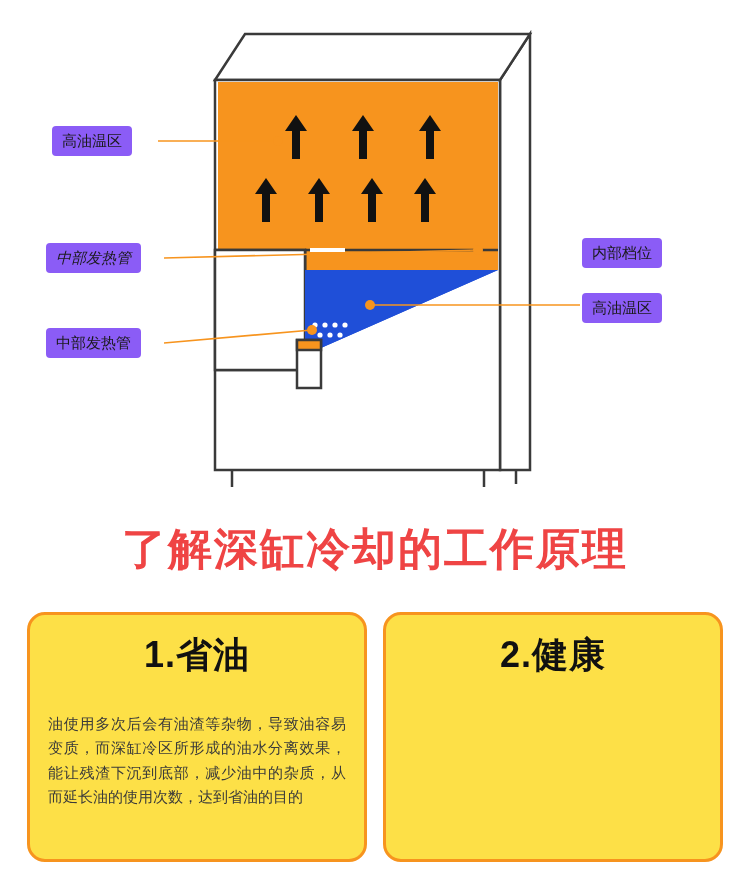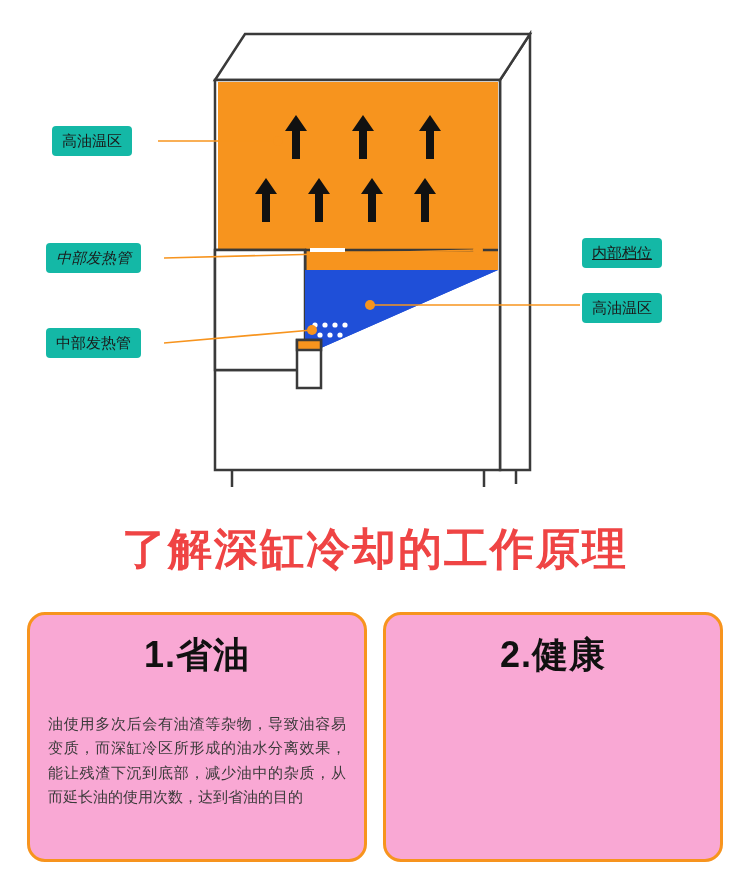--- a/index.html
+++ b/index.html
@@ -24,34 +24,34 @@
 
   .diagram svg {
     position: absolute;
     left: 0;
     top: 0;
   }
 
   
   .callout {
     position: absolute;
-    background: #14b8a6;
+    background: #8b5cf6;
     color: #1a1a1a;
     font-size: 15px;
     line-height: 1;
     padding: 7px 10px 8px 10px;
     border-radius: 4px;
     white-space: nowrap;
     font-family: "Liberation Sans", sans-serif;
   }
 
   .c-high   { left: 52px;  top: 126px; }
   .c-mid    { left: 46px;  top: 243px; font-style: italic; }
   .c-food   { left: 46px;  top: 328px; }
-  .c-inner  { left: 582px; top: 238px; text-decoration: underline; }
+  .c-inner  { left: 582px; top: 238px; }
   .c-low    { left: 582px; top: 293px; }
 
   
   .heading {
     position: absolute;
     left: 0;
     top: 520px;
     width: 750px;
     text-align: center;
     color: #ef4444;
@@ -70,21 +70,21 @@
     display: flex;
     justify-content: center;
     gap: 16px;
   }
   .card {
     width: 340px;
     box-sizing: border-box;
     border: 3px solid #F7941E;
     border-radius: 18px;
     padding: 14px 18px 18px 18px;
-    background: #f9a8d4;
+    background: #fde047;
     min-height: 250px;
   }
   .card-title {
     color: #111111;
     font-size: 36px;
     font-weight: bold;
     text-align: center;
     margin: 2px 0 12px 0;
     letter-spacing: 1px;
   }

